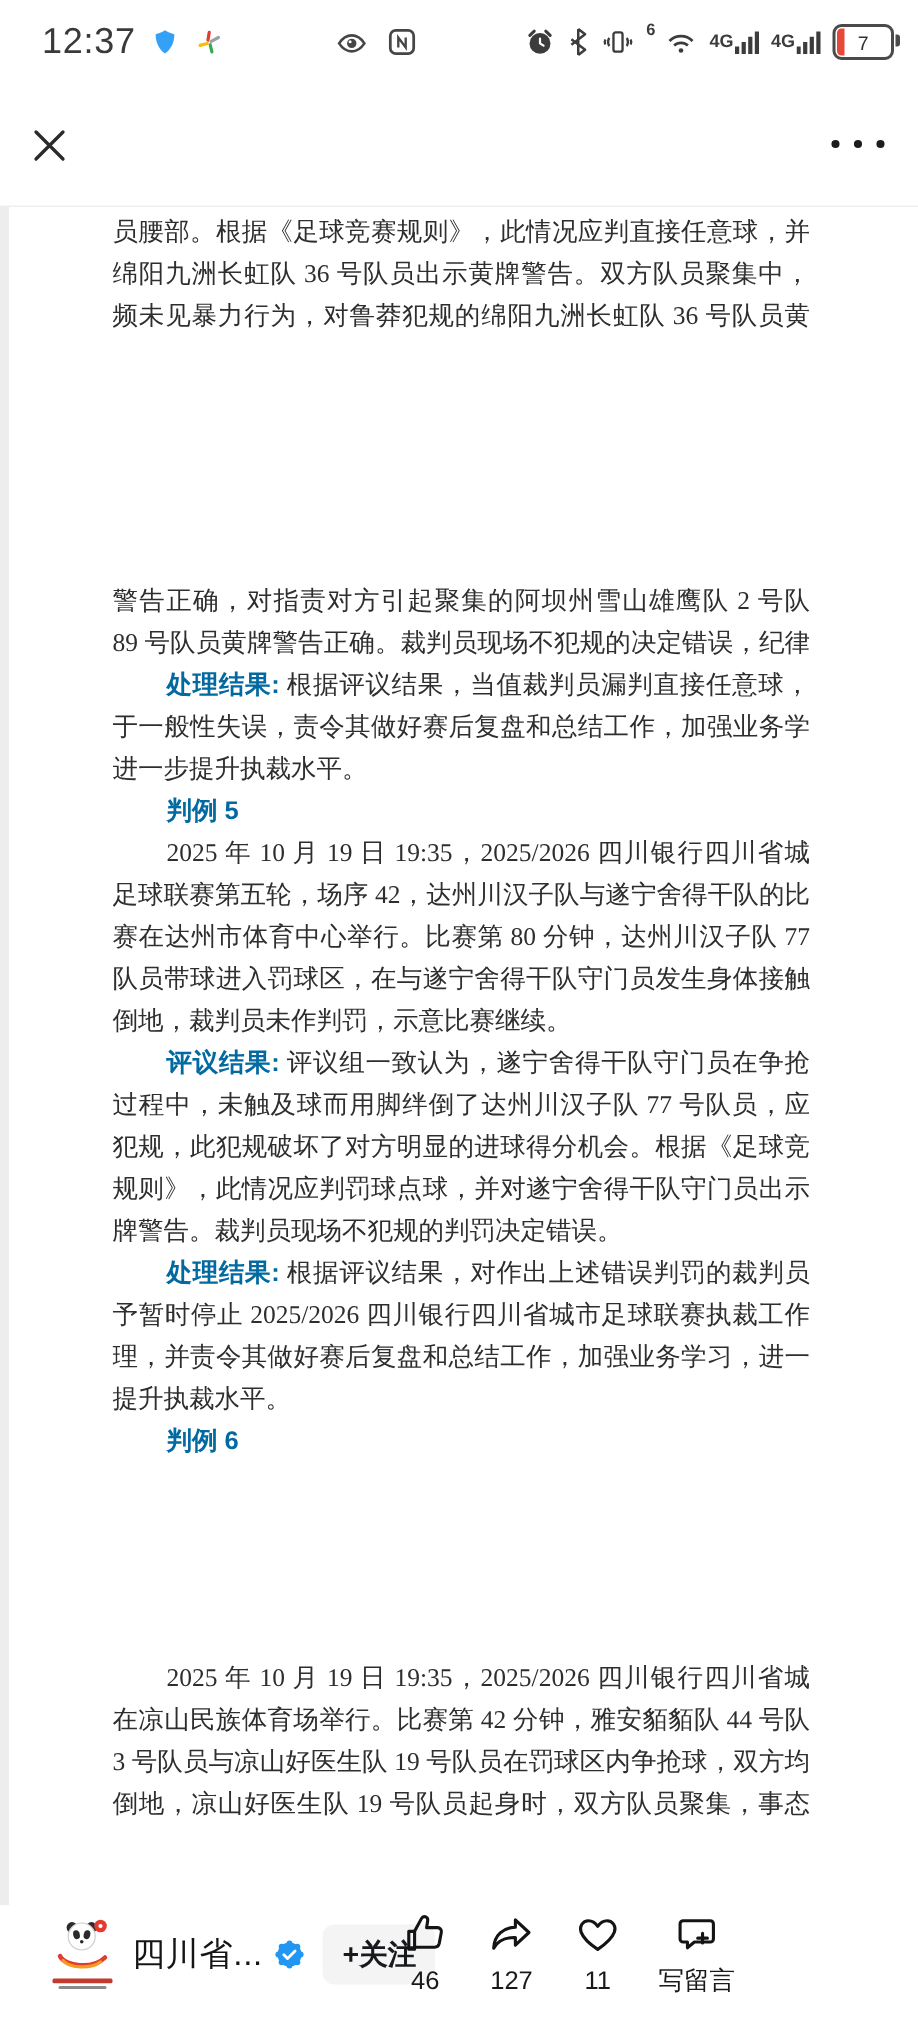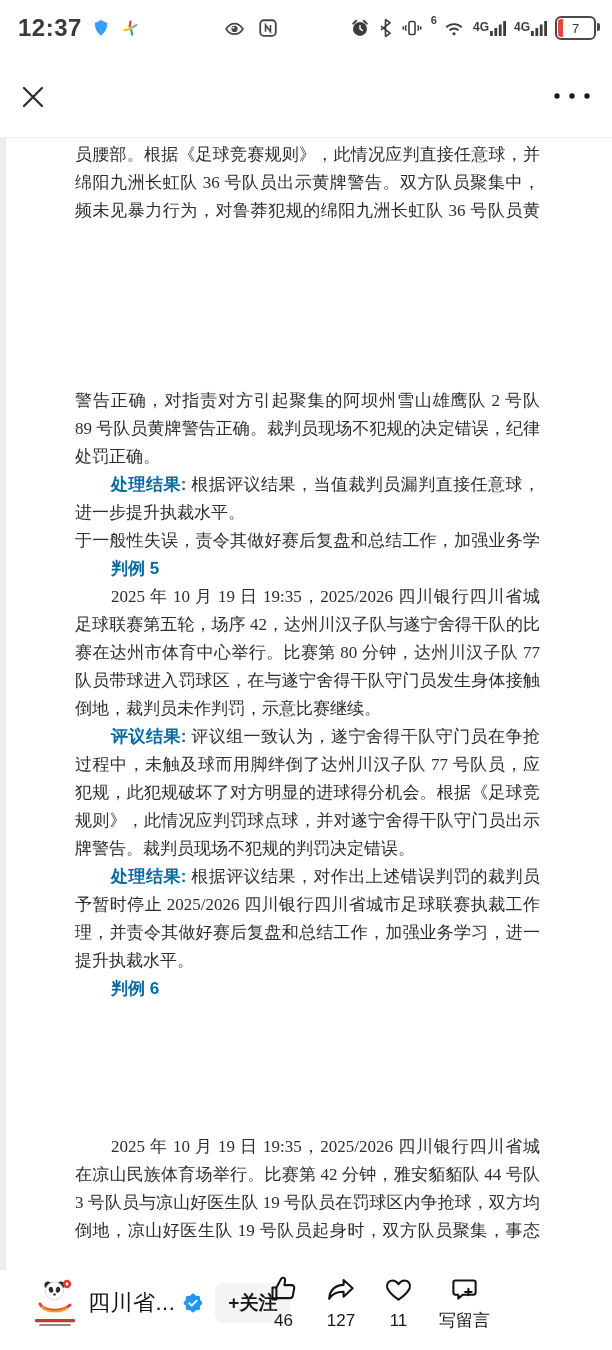--- a/index.html
+++ b/index.html
@@ -1,21 +1,21 @@
 <!DOCTYPE html>
 <html><head>
 <meta charset="utf-8">
 <style>
   html,body{margin:0;padding:0;background:#fff;}
   body{width:612px;height:1350px;position:relative;overflow:hidden;
        font-family:"Liberation Sans",sans-serif;color:#222;}
 
   
   .status-bar{position:absolute;top:0;left:0;width:612px;height:56px;background:#fff;}
-  .sb-left{position:absolute;left:18px;top:0;height:56px;display:flex;align-items:center;gap:9px;font-weight:bold;}
+  .sb-left{position:absolute;left:28px;top:0;height:56px;display:flex;align-items:center;gap:9px;}
   .sb-time{font-size:24px;color:#3a3a3a;letter-spacing:.5px;}
   .sb-center{position:absolute;left:222px;top:0;height:56px;display:flex;align-items:center;gap:10px;}
   .sb-right{position:absolute;right:16px;top:0;height:56px;display:flex;align-items:center;gap:7px;}
   .netcell{display:flex;align-items:flex-end;gap:1px;}
   .netlabel{font-size:12px;font-weight:bold;color:#3c3c3c;line-height:10px;transform:translateY(-6px);text-align:center;}
   .wifinum{font-size:11px;font-weight:bold;color:#3c3c3c;transform:translateY(-8px);margin-right:-2px;}
   .battery{position:relative;width:37px;height:20px;border:2px solid #4a4a4a;border-radius:6px;
            display:flex;align-items:center;justify-content:center;background:#fff;}
   .battery:after{content:"";position:absolute;right:-6px;top:5px;width:3px;height:8px;background:#4a4a4a;border-radius:0 2px 2px 0;}
   .batt-fill{position:absolute;left:1px;top:1px;bottom:1px;width:5px;background:#e5493a;border-radius:3px 0 0 3px;}
@@ -160,24 +160,23 @@
 
     <div class="blockA">
       <div class="ln j"><span>员腰部。根据《足球竞赛规则》，此情况应判直接任意球，并对</span></div>
       <div class="ln j"><span>绵阳九洲长虹队 36 号队员出示黄牌警告。双方队员聚集中，视</span></div>
       <div class="ln j"><span>频未见暴力行为，对鲁莽犯规的绵阳九洲长虹队 36 号队员黄牌</span></div>
     </div>
 
     <div class="blockB">
       <div class="ln j"><span>警告正确，对指责对方引起聚集的阿坝州雪山雄鹰队 2 号队员、</span></div>
       <div class="ln j"><span>89 号队员黄牌警告正确。裁判员现场不犯规的决定错误，纪律</span></div>
-      <div class="ln"><span>处罚正确。</span></div>
       <div class="ln j ind"><b class="pfx">处理结果:</b><span> 根据评议结果，当值裁判员漏判直接任意球，属</span></div>
+      <div class="ln j"><span>于一般性失误，责令其做好赛后复盘和总结工作，加强业务学习，</span></div>
       <div class="ln"><span>进一步提升执裁水平。</span></div>
-      <div class="ln j"><span>于一般性失误，责令其做好赛后复盘和总结工作，加强业务学习，</span></div>
       <div class="ln ind"><b class="pfx">判例 5</b></div>
       <div class="ln j ind"><span>2025 年 10 月 19 日 19:35，2025/2026 四川银行四川省城市</span></div>
       <div class="ln j"><span>足球联赛第五轮，场序 42，达州川汉子队与遂宁舍得干队的比</span></div>
       <div class="ln j"><span>赛在达州市体育中心举行。比赛第 80 分钟，达州川汉子队 77 号</span></div>
       <div class="ln j"><span>队员带球进入罚球区，在与遂宁舍得干队守门员发生身体接触后</span></div>
       <div class="ln"><span>倒地，裁判员未作判罚，示意比赛继续。</span></div>
       <div class="ln j ind"><b class="pfx">评议结果:</b><span> 评议组一致认为，遂宁舍得干队守门员在争抢球</span></div>
       <div class="ln j"><span>过程中，未触及球而用脚绊倒了达州川汉子队 77 号队员，应判</span></div>
       <div class="ln j"><span>犯规，此犯规破坏了对方明显的进球得分机会。根据《足球竞赛</span></div>
       <div class="ln j"><span>规则》，此情况应判罚球点球，并对遂宁舍得干队守门员出示黄</span></div>

